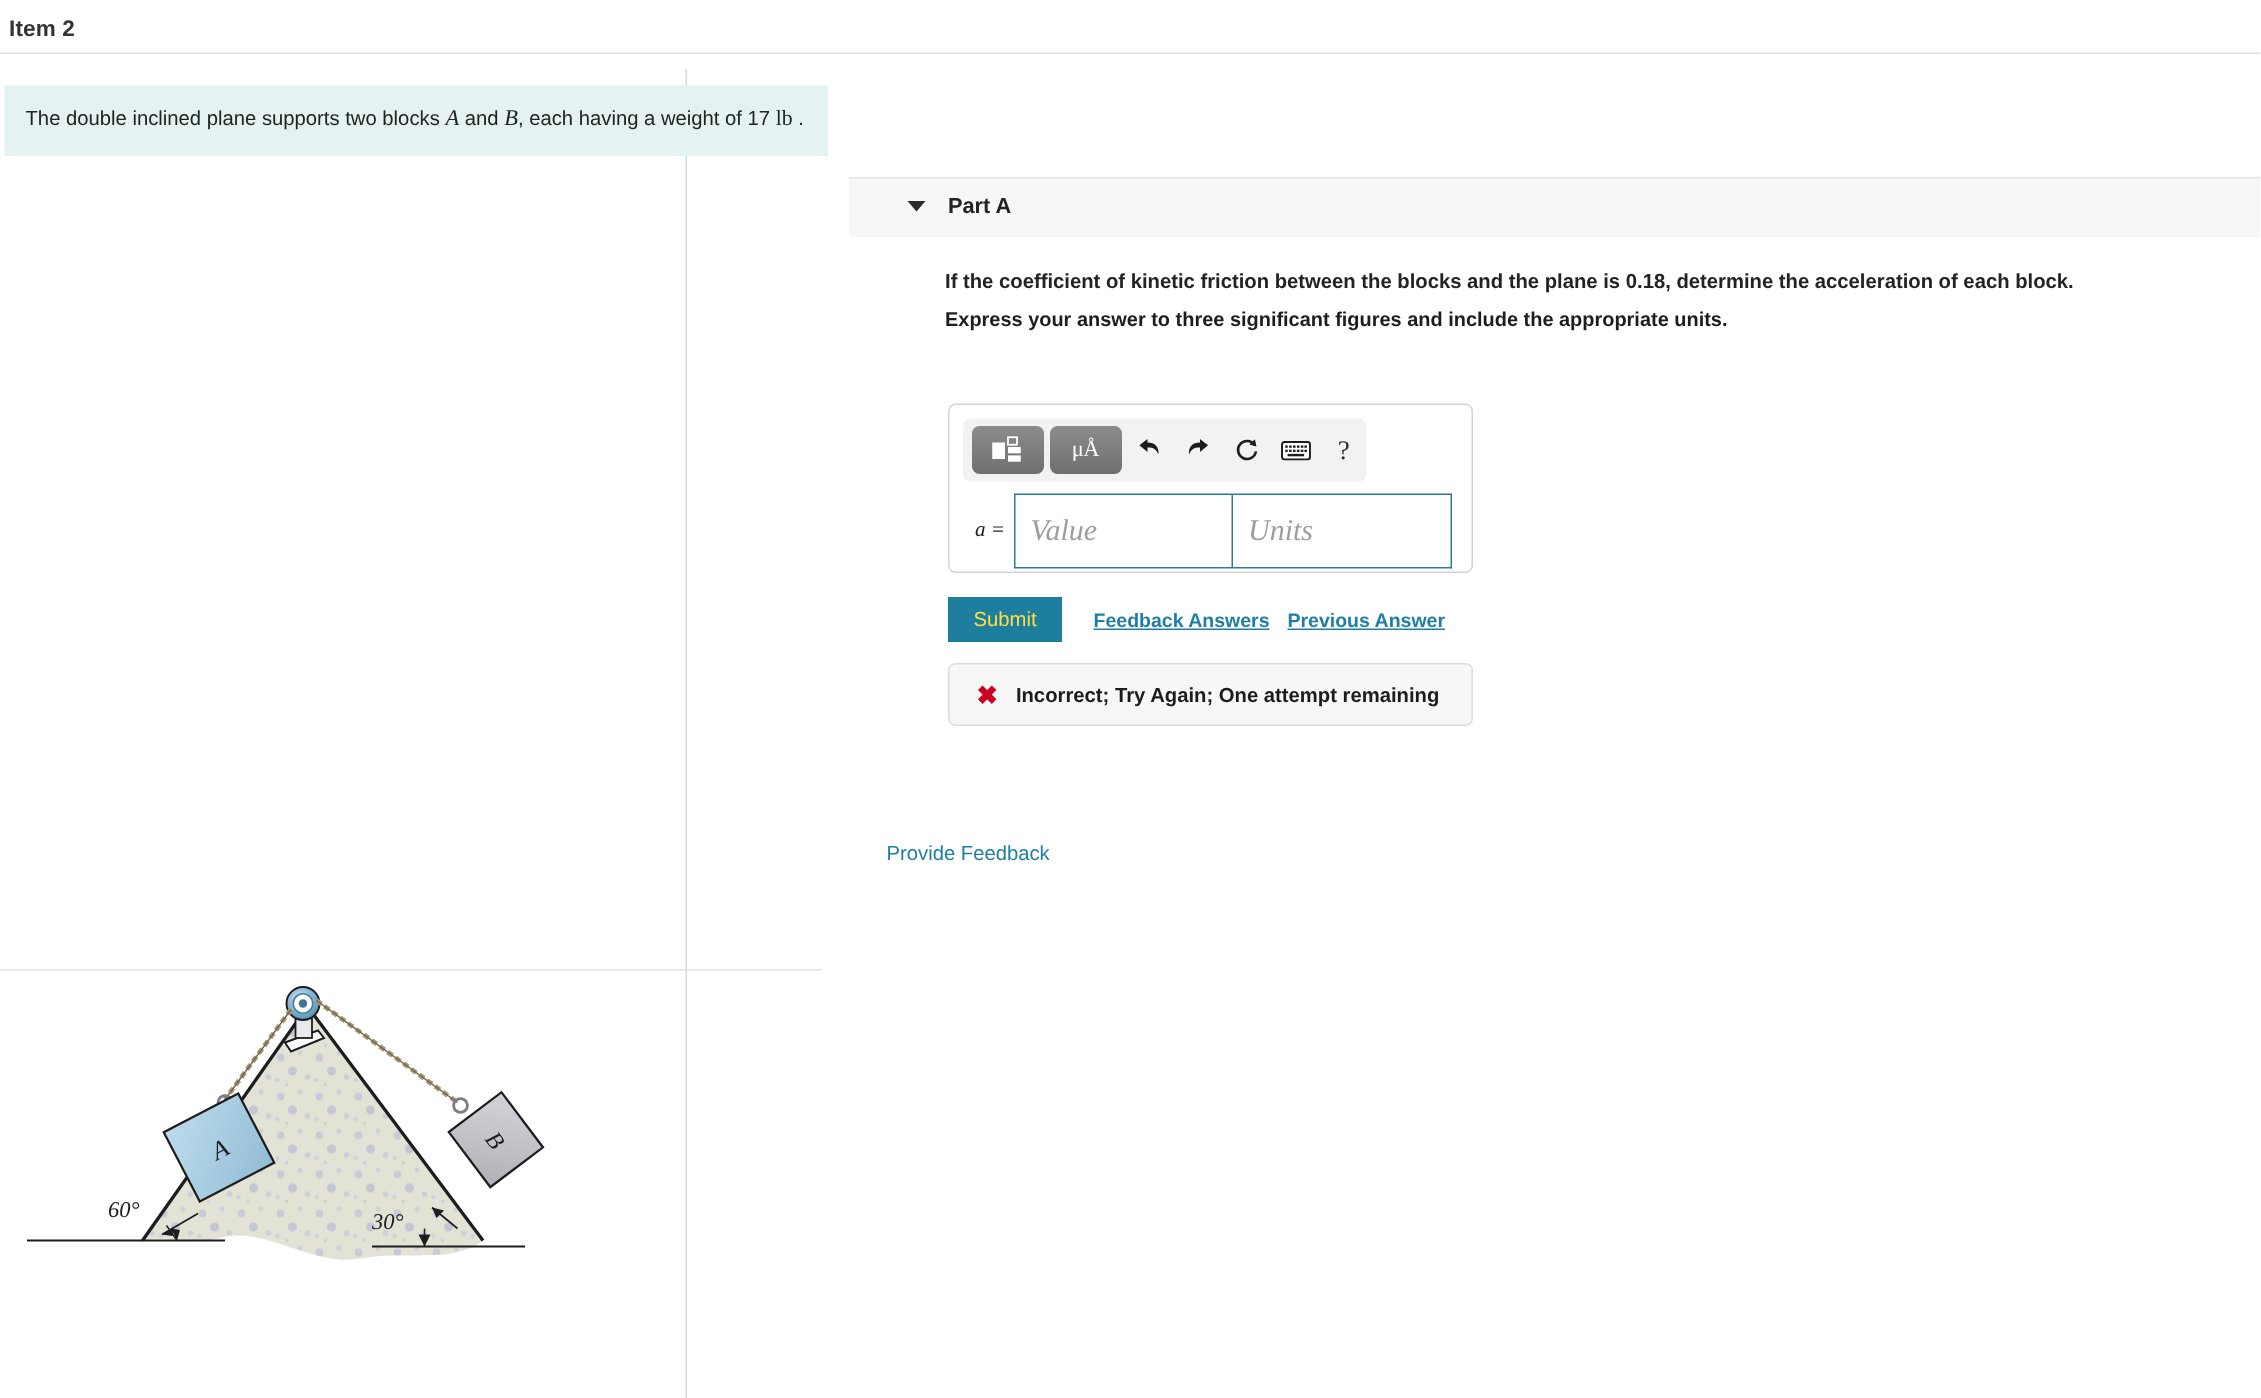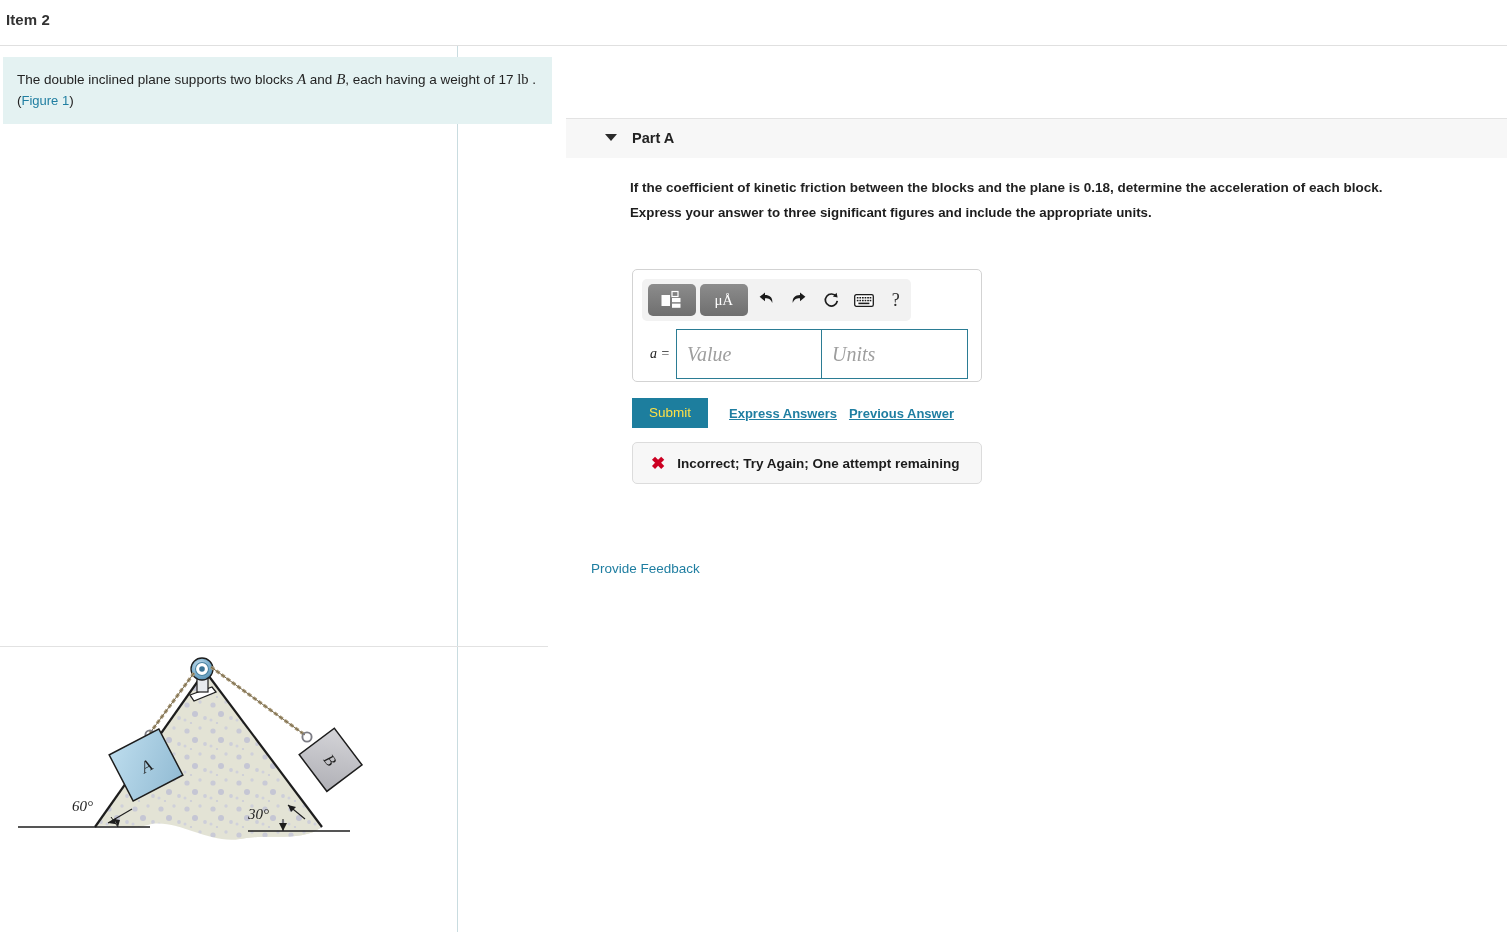--- a/index.html
+++ b/index.html
@@ -11,21 +11,21 @@
     height: 932px;
     background: #ffffff;
     font-family: "Liberation Sans", sans-serif;
     color: #2b2b2b;
     overflow: hidden;
     position: relative;
   }
 
   
   #topbar {
-    height: 46px;
+    height: 36px;
     border-bottom: 1px solid #e0e0e0;
     box-sizing: border-box;
     position: relative;
   }
   #item-title {
     position: absolute;
     left: 6px;
     top: 11px;
     font-size: 15px;
     font-weight: bold;
@@ -357,23 +357,20 @@
   <div id="item-title">Item 2</div>
 </div>
 
 <div id="split">
 
   <div id="left-col">
 
     <div id="statement">
       <div id="statement-text">
         <span>The double inclined plane supports two blocks </span><span class="mathvar">A</span><span> and </span><span class="mathvar">B</span><span>, each having a weight of 17 </span><span class="mathunit">lb</span><span> .</span>
-        <div style="margin-top:2px;">
-          <span>(</span><span class="figlink">Figure 1</span><span>)</span>
-        </div>
       </div>
     </div>
 
     <div id="figure-panel">
       <div id="figure-rule"></div>
 
       <div id="figure-canvas">
         <svg width="564" height="250" viewBox="0 0 564 250">
           <defs>
             <pattern id="speckle" width="26" height="26" patternUnits="userSpaceOnUse">
@@ -525,21 +522,21 @@
 
         <div id="answer-row">
           <div id="a-eq">a =</div>
           <input class="ansfield" id="value-field" type="text" placeholder="Value" style="">
           <input class="ansfield" id="units-field" type="text" placeholder="Units" style="">
         </div>
       </div>
 
       <div id="submit-row">
         <button id="submit-button">Submit</button>
-        <span class="sublink">Express Answers</span>
+        <span class="sublink">Feedback Answers</span>
         <span class="sublink" id="request-answer">Previous Answer</span>
       </div>
 
       <div id="feedback-box">
         <span id="feedback-x">✖</span>
         <span id="feedback-text">Incorrect; Try Again; One attempt remaining</span>
       </div>
 
       <div id="provide-feedback">Provide Feedback</div>
     </div>

